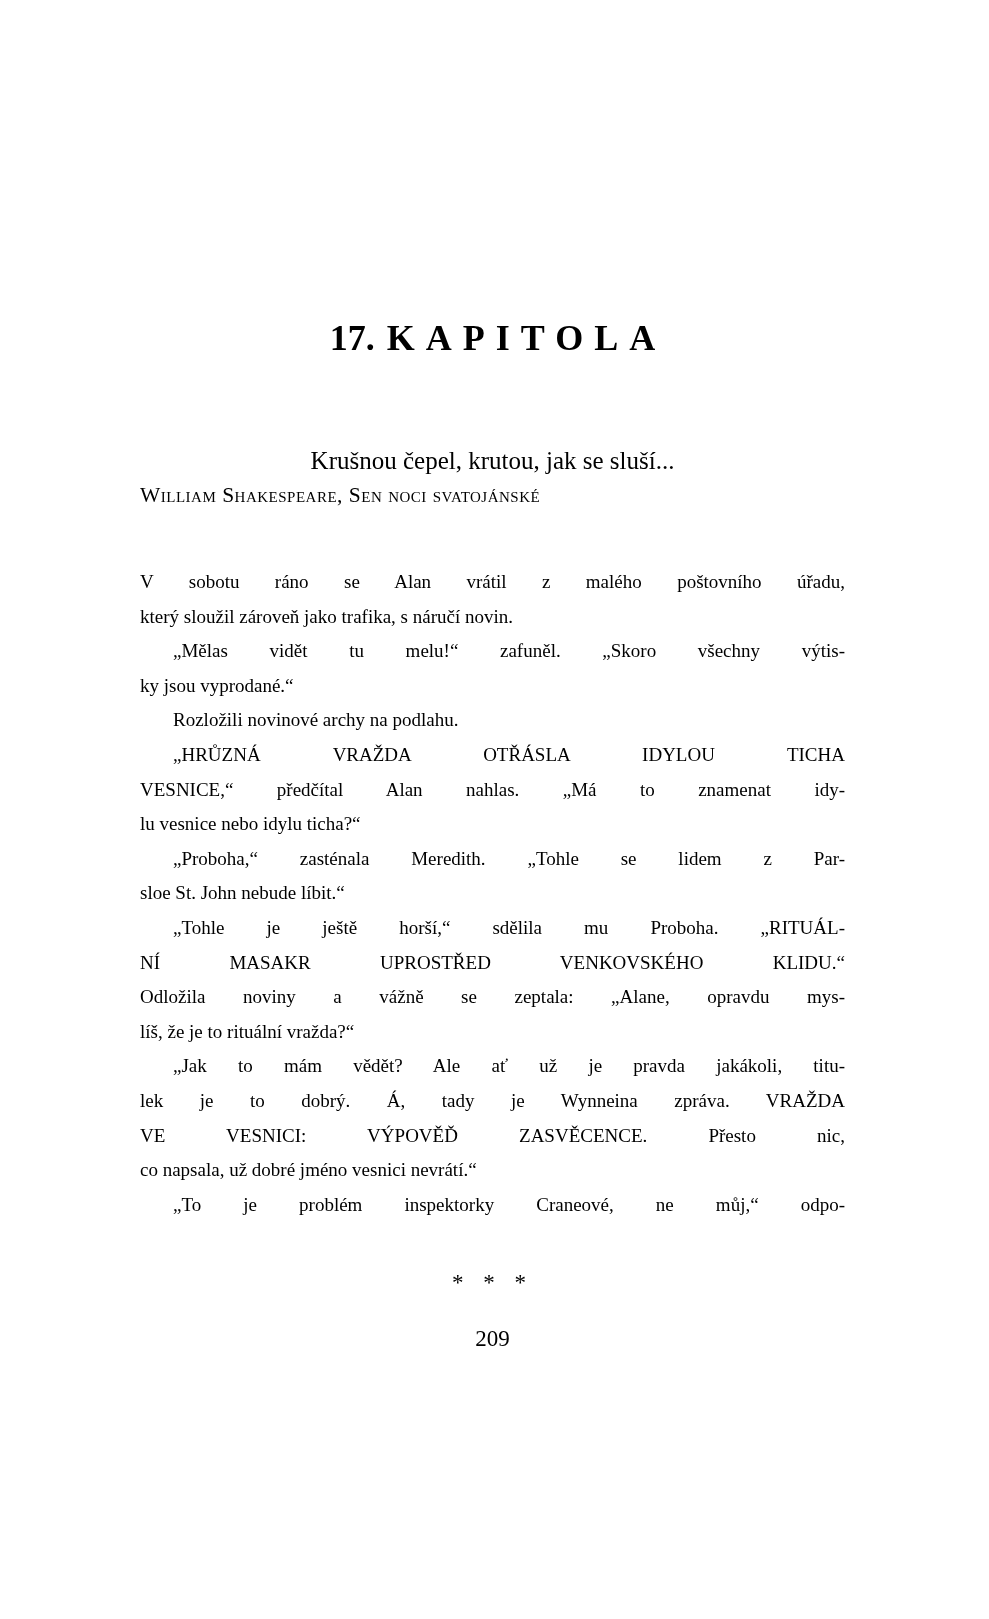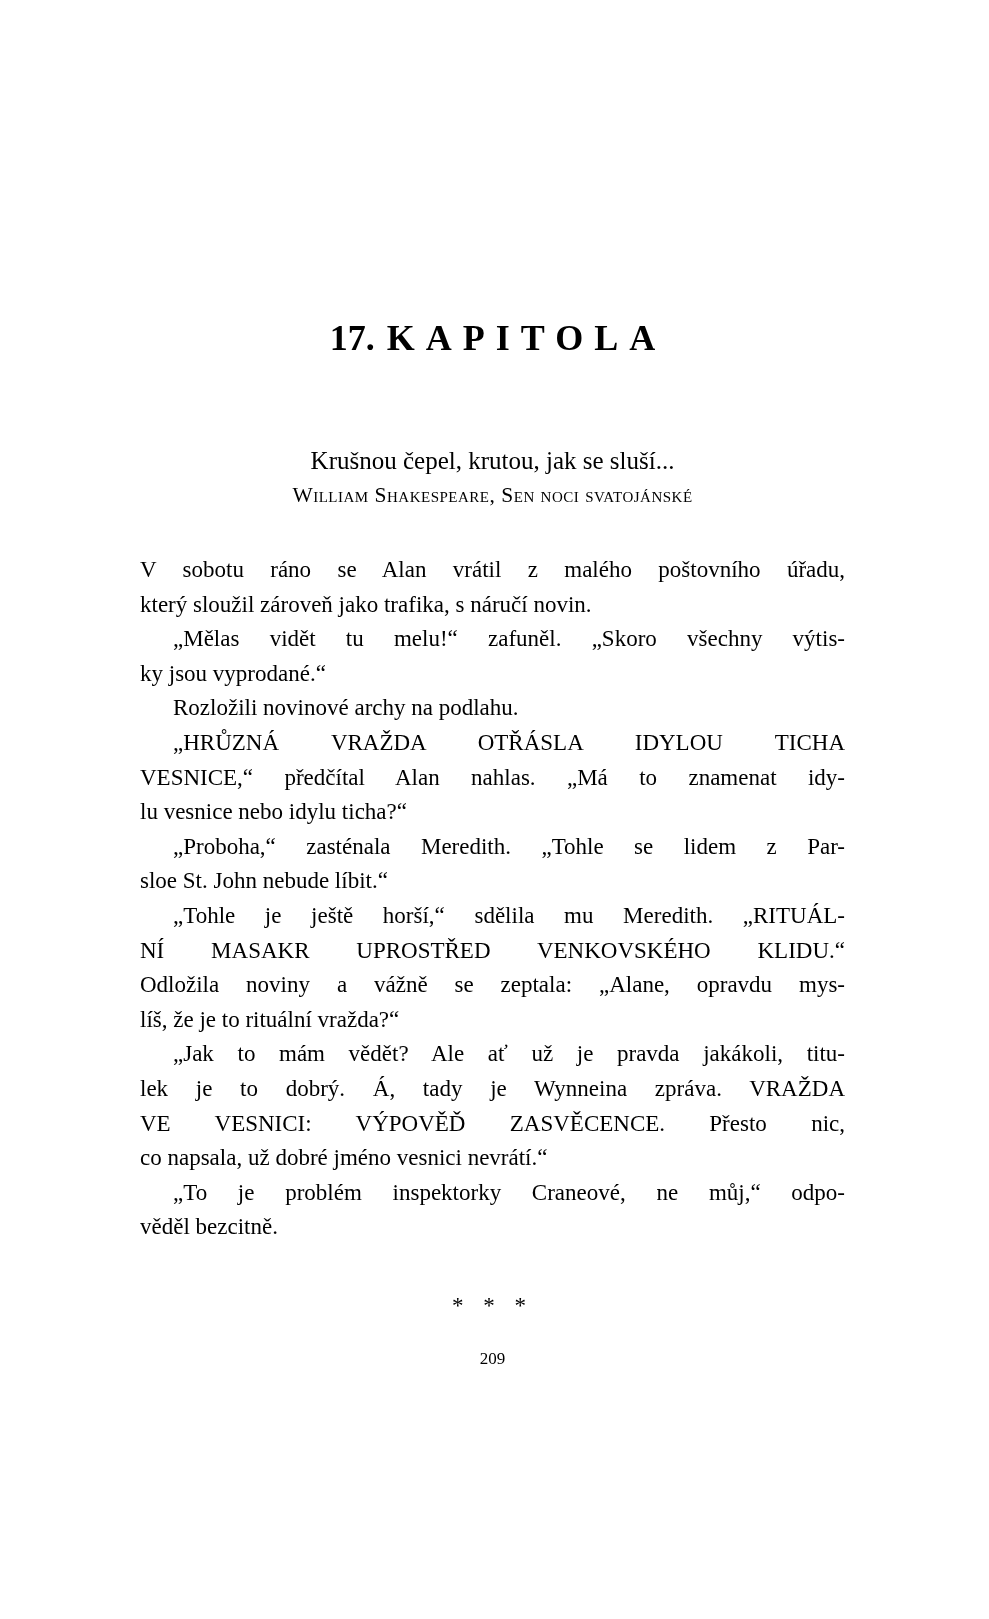--- a/index.html
+++ b/index.html
@@ -30,48 +30,47 @@
     margin-right: -11px;
   }
   .epigraph-quote {
     margin-top: 86px;
     text-align: center;
     font-size: 25px;
     line-height: 30px;
   }
   .epigraph-attribution {
     margin-top: 5px;
-    text-align: center;
     font-variant: small-caps;
     font-size: 21.5px;
     line-height: 28px;
     letter-spacing: 0.5px;
   }
   .body-text {
-    margin-top: 44px;
-    font-size: 23px;
+    margin-top: 56px;
+    font-size: 19px;
   }
   .line {
     line-height: 34.6px;
     text-align: justify;
     text-align-last: justify;
     hyphens: none;
   }
   .line.last { text-align-last: left; }
   .line.indent { text-indent: 33px; }
   .separator {
     margin-top: 48px;
     text-align: center;
     font-size: 23px;
     letter-spacing: 7px;
   }
   .page-number {
     margin-top: 30px;
     text-align: center;
-    font-size: 17px;
+    font-size: 23px;
   }
 </style>
 </head>
 <body>
 
 <div class="page">
 
   <h1 class="chapter-title"><span>17.</span><span class="chapter-word">KAPITOLA</span></h1>
 
   <div class="epigraph-quote">Krušnou čepel, krutou, jak se sluší...</div>
@@ -93,34 +92,33 @@
       <div class="paragraph">
         <div class="line indent">„HRŮZNÁ VRAŽDA OTŘÁSLA IDYLOU TICHA</div>
         <div class="line">VESNICE,“ předčítal Alan nahlas. „Má to znamenat idy-</div>
         <div class="line last">lu vesnice nebo idylu ticha?“</div>
       </div>
       <div class="paragraph">
         <div class="line indent">„Proboha,“ zasténala Meredith. „Tohle se lidem z Par-</div>
         <div class="line last">sloe St. John nebude líbit.“</div>
       </div>
       <div class="paragraph">
-        <div class="line indent">„Tohle je ještě horší,“ sdělila mu Meredith. „RITUÁL-</div>
+        <div class="line indent">„Tohle je ještě horší,“ sdělila mu Proboha. „RITUÁL-</div>
         <div class="line">NÍ MASAKR UPROSTŘED VENKOVSKÉHO KLIDU.“</div>
         <div class="line">Odložila noviny a vážně se zeptala: „Alane, opravdu mys-</div>
         <div class="line last">líš, že je to rituální vražda?“</div>
       </div>
       <div class="paragraph">
         <div class="line indent">„Jak to mám vědět? Ale ať už je pravda jakákoli, titu-</div>
         <div class="line">lek je to dobrý. Á, tady je Wynneina zpráva. VRAŽDA</div>
         <div class="line">VE VESNICI: VÝPOVĚĎ ZASVĚCENCE. Přesto nic,</div>
         <div class="line last">co napsala, už dobré jméno vesnici nevrátí.“</div>
       </div>
       <div class="paragraph">
         <div class="line indent">„To je problém inspektorky Craneové, ne můj,“ odpo-</div>
-        <div class="line last">věděl bezcitně.</div>
       </div>
     </div>
 
   <div class="separator">* * *</div>
 
   <div class="page-number">209</div>
 
 </div>
 
 </body></html>

